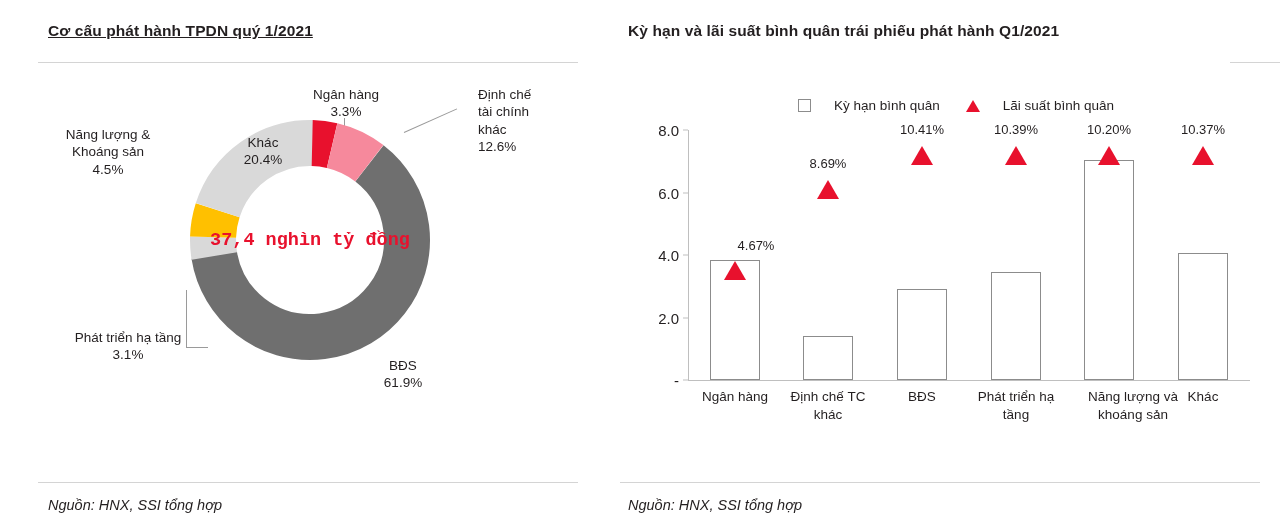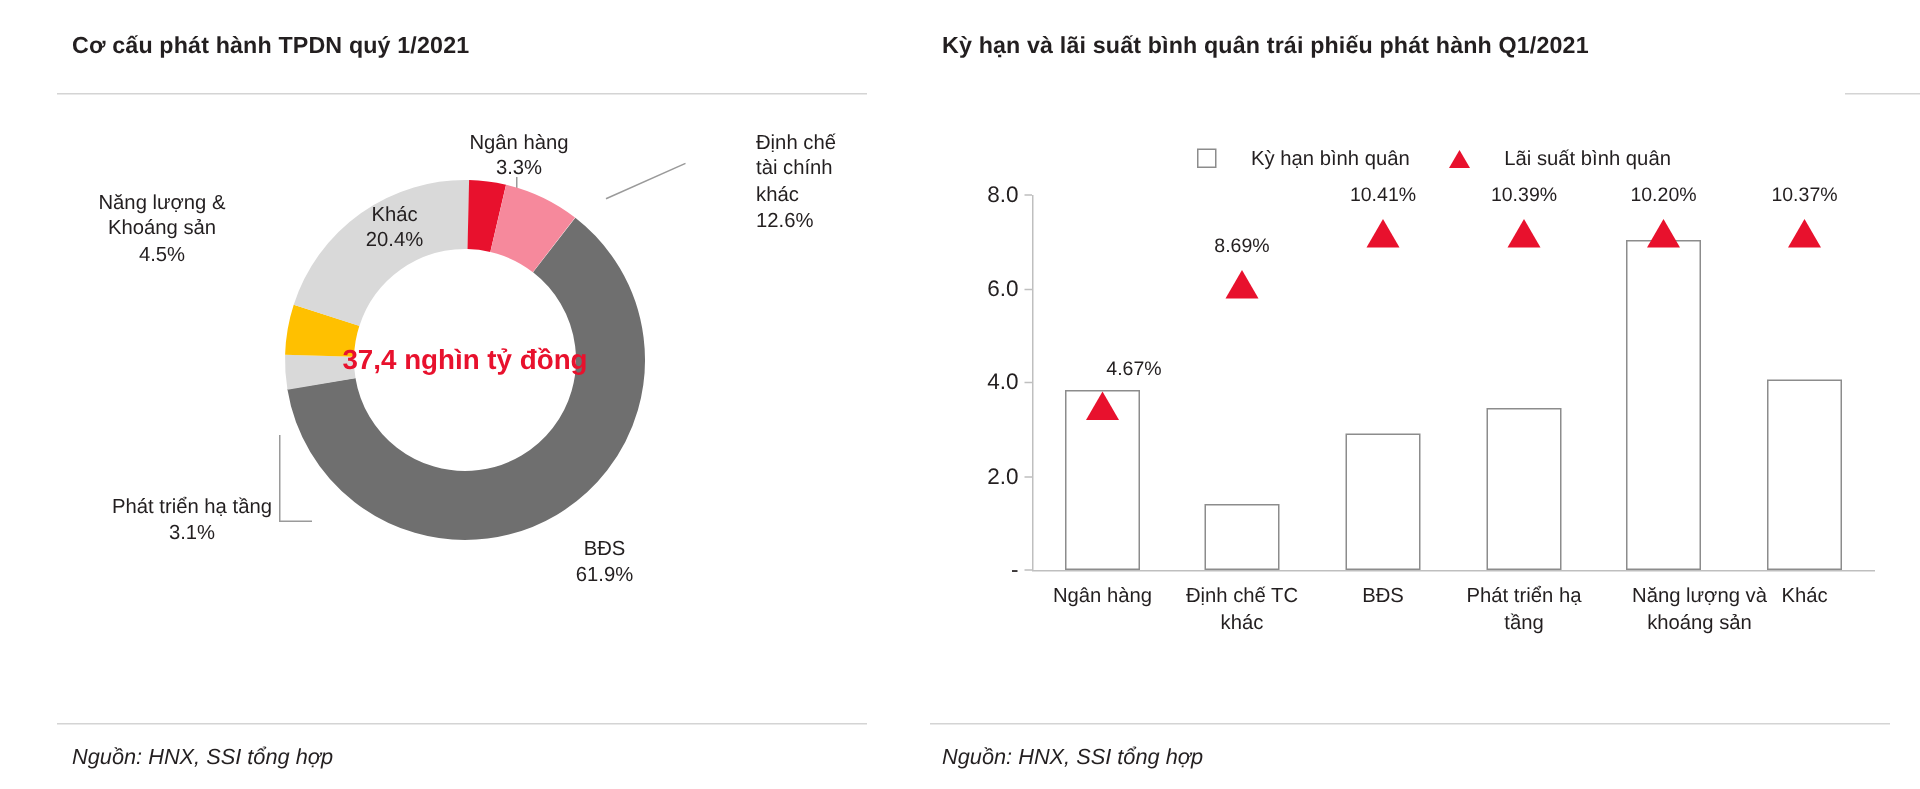--- a/index.html
+++ b/index.html
@@ -28,21 +28,21 @@
   .panel-right { left: 610px; width: 670px; }
 
   .panel-title {
     position: absolute;
     top: 22px;
     font-size: 15.5px;
     font-weight: bold;
     color: #231f20;
     letter-spacing: 0.1px;
   }
-  .panel-left .panel-title { left: 48px; }
+  .panel-left .panel-title { left: 48px; text-decoration: underline; }
   .panel-right .panel-title { left: 18px; }
 
   .rule {
     position: absolute;
     height: 1px;
     background: #d4d4d4;
   }
   .rule-top-left  { left: 38px;  top: 62px;  width: 540px; }
   .rule-top-right { left: 620px; top: 62px;  width: 640px; }
   .rule-bot-left  { left: 38px;  top: 482px; width: 540px; }
@@ -75,20 +75,21 @@
     display: flex;
     align-items: center;
     justify-content: center;
     pointer-events: none;
   }
   .donut-center span {
     font-size: 18.5px;
     font-weight: bold;
     color: #e8112d;
     white-space: nowrap;
+    font-family: Liberation Mono, monospace;
   }
 
   .pie-label {
     position: absolute;
     font-size: 13.5px;
     line-height: 1.28;
     color: #231f20;
   }
   .pie-label .pct { display: block; }
   .lbl-center { text-align: center; }
@@ -234,21 +235,21 @@
       <div class="donut-center">
         <span>37,4 nghìn tỷ đồng</span>
       </div>
     </div>
 
     <div class="pie-label lbl-center" style="left:286px; top:86px; width:120px;">
       <span>Ngân hàng</span>
       <span class="pct">3.3%</span>
     </div>
 
-    <div class="pie-label lbl-right" style="left:504px; top:86px; width:110px;">
+    <div class="pie-label lbl-right" style="left:478px; top:86px; width:110px;">
       <span>Định chế</span><br>
       <span>tài chính</span><br>
       <span>khác</span>
       <span class="pct">12.6%</span>
     </div>
 
     <div class="pie-label lbl-center" style="left:208px; top:134px; width:110px;">
       <span>Khác</span>
       <span class="pct">20.4%</span>
     </div>

